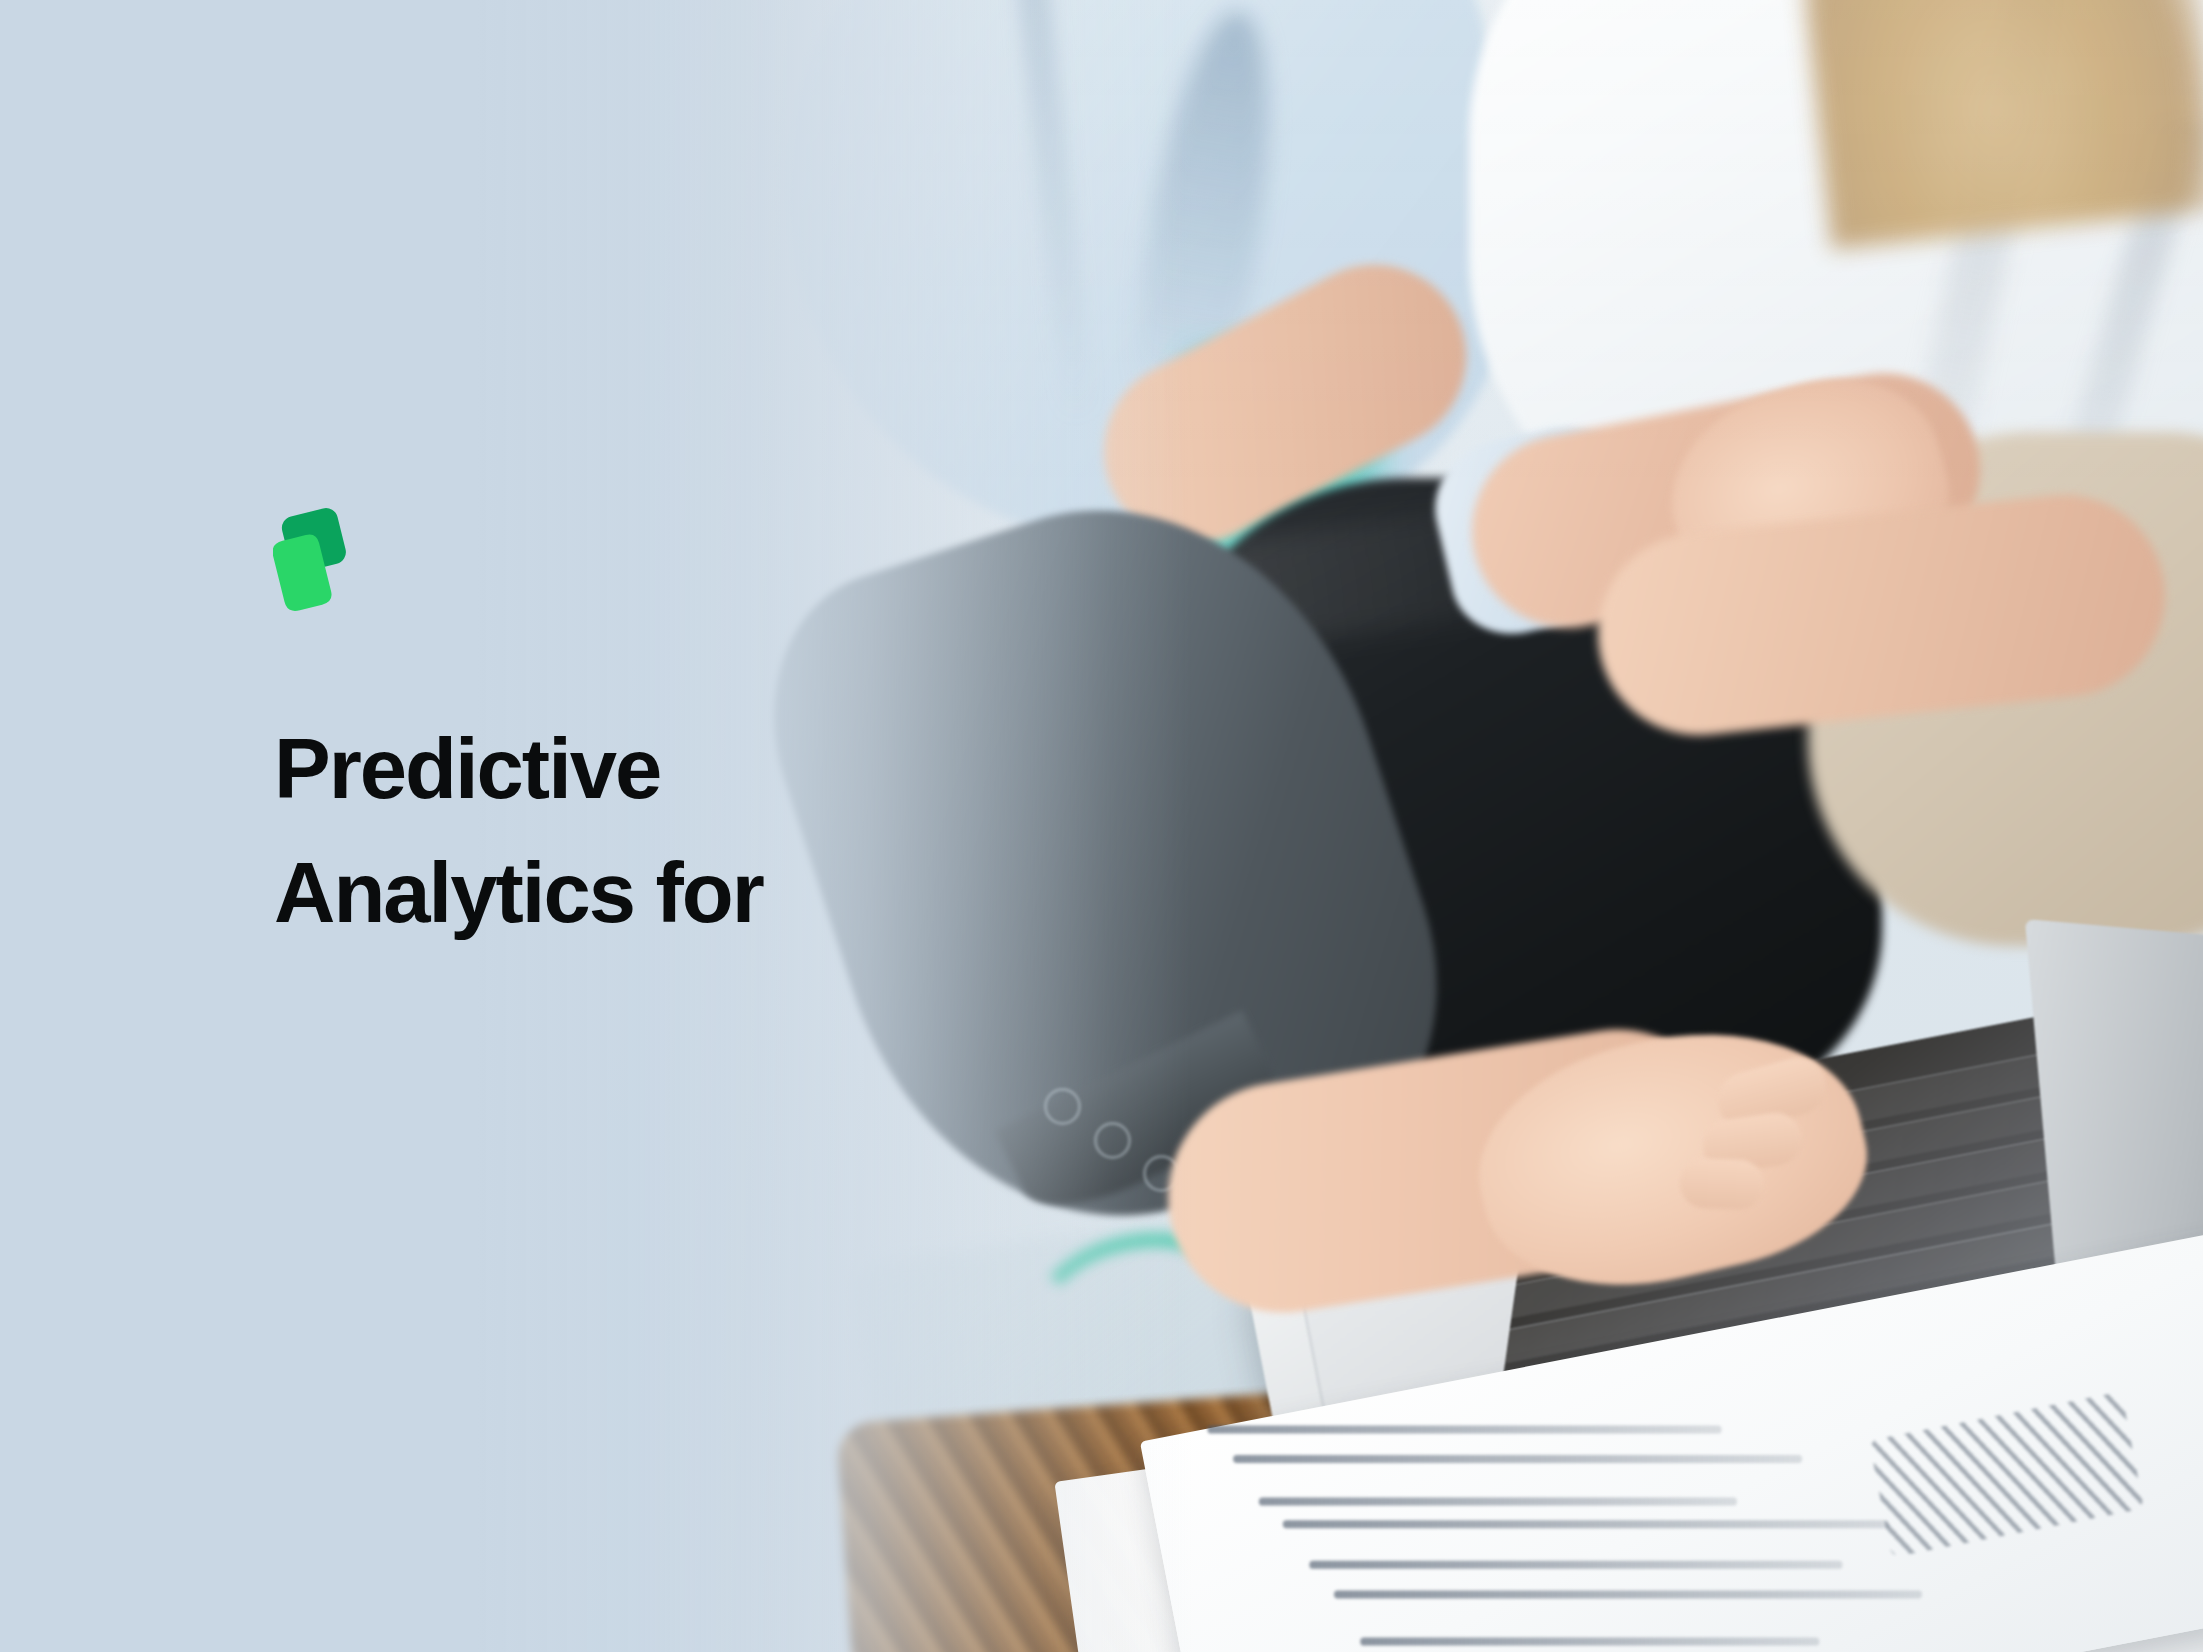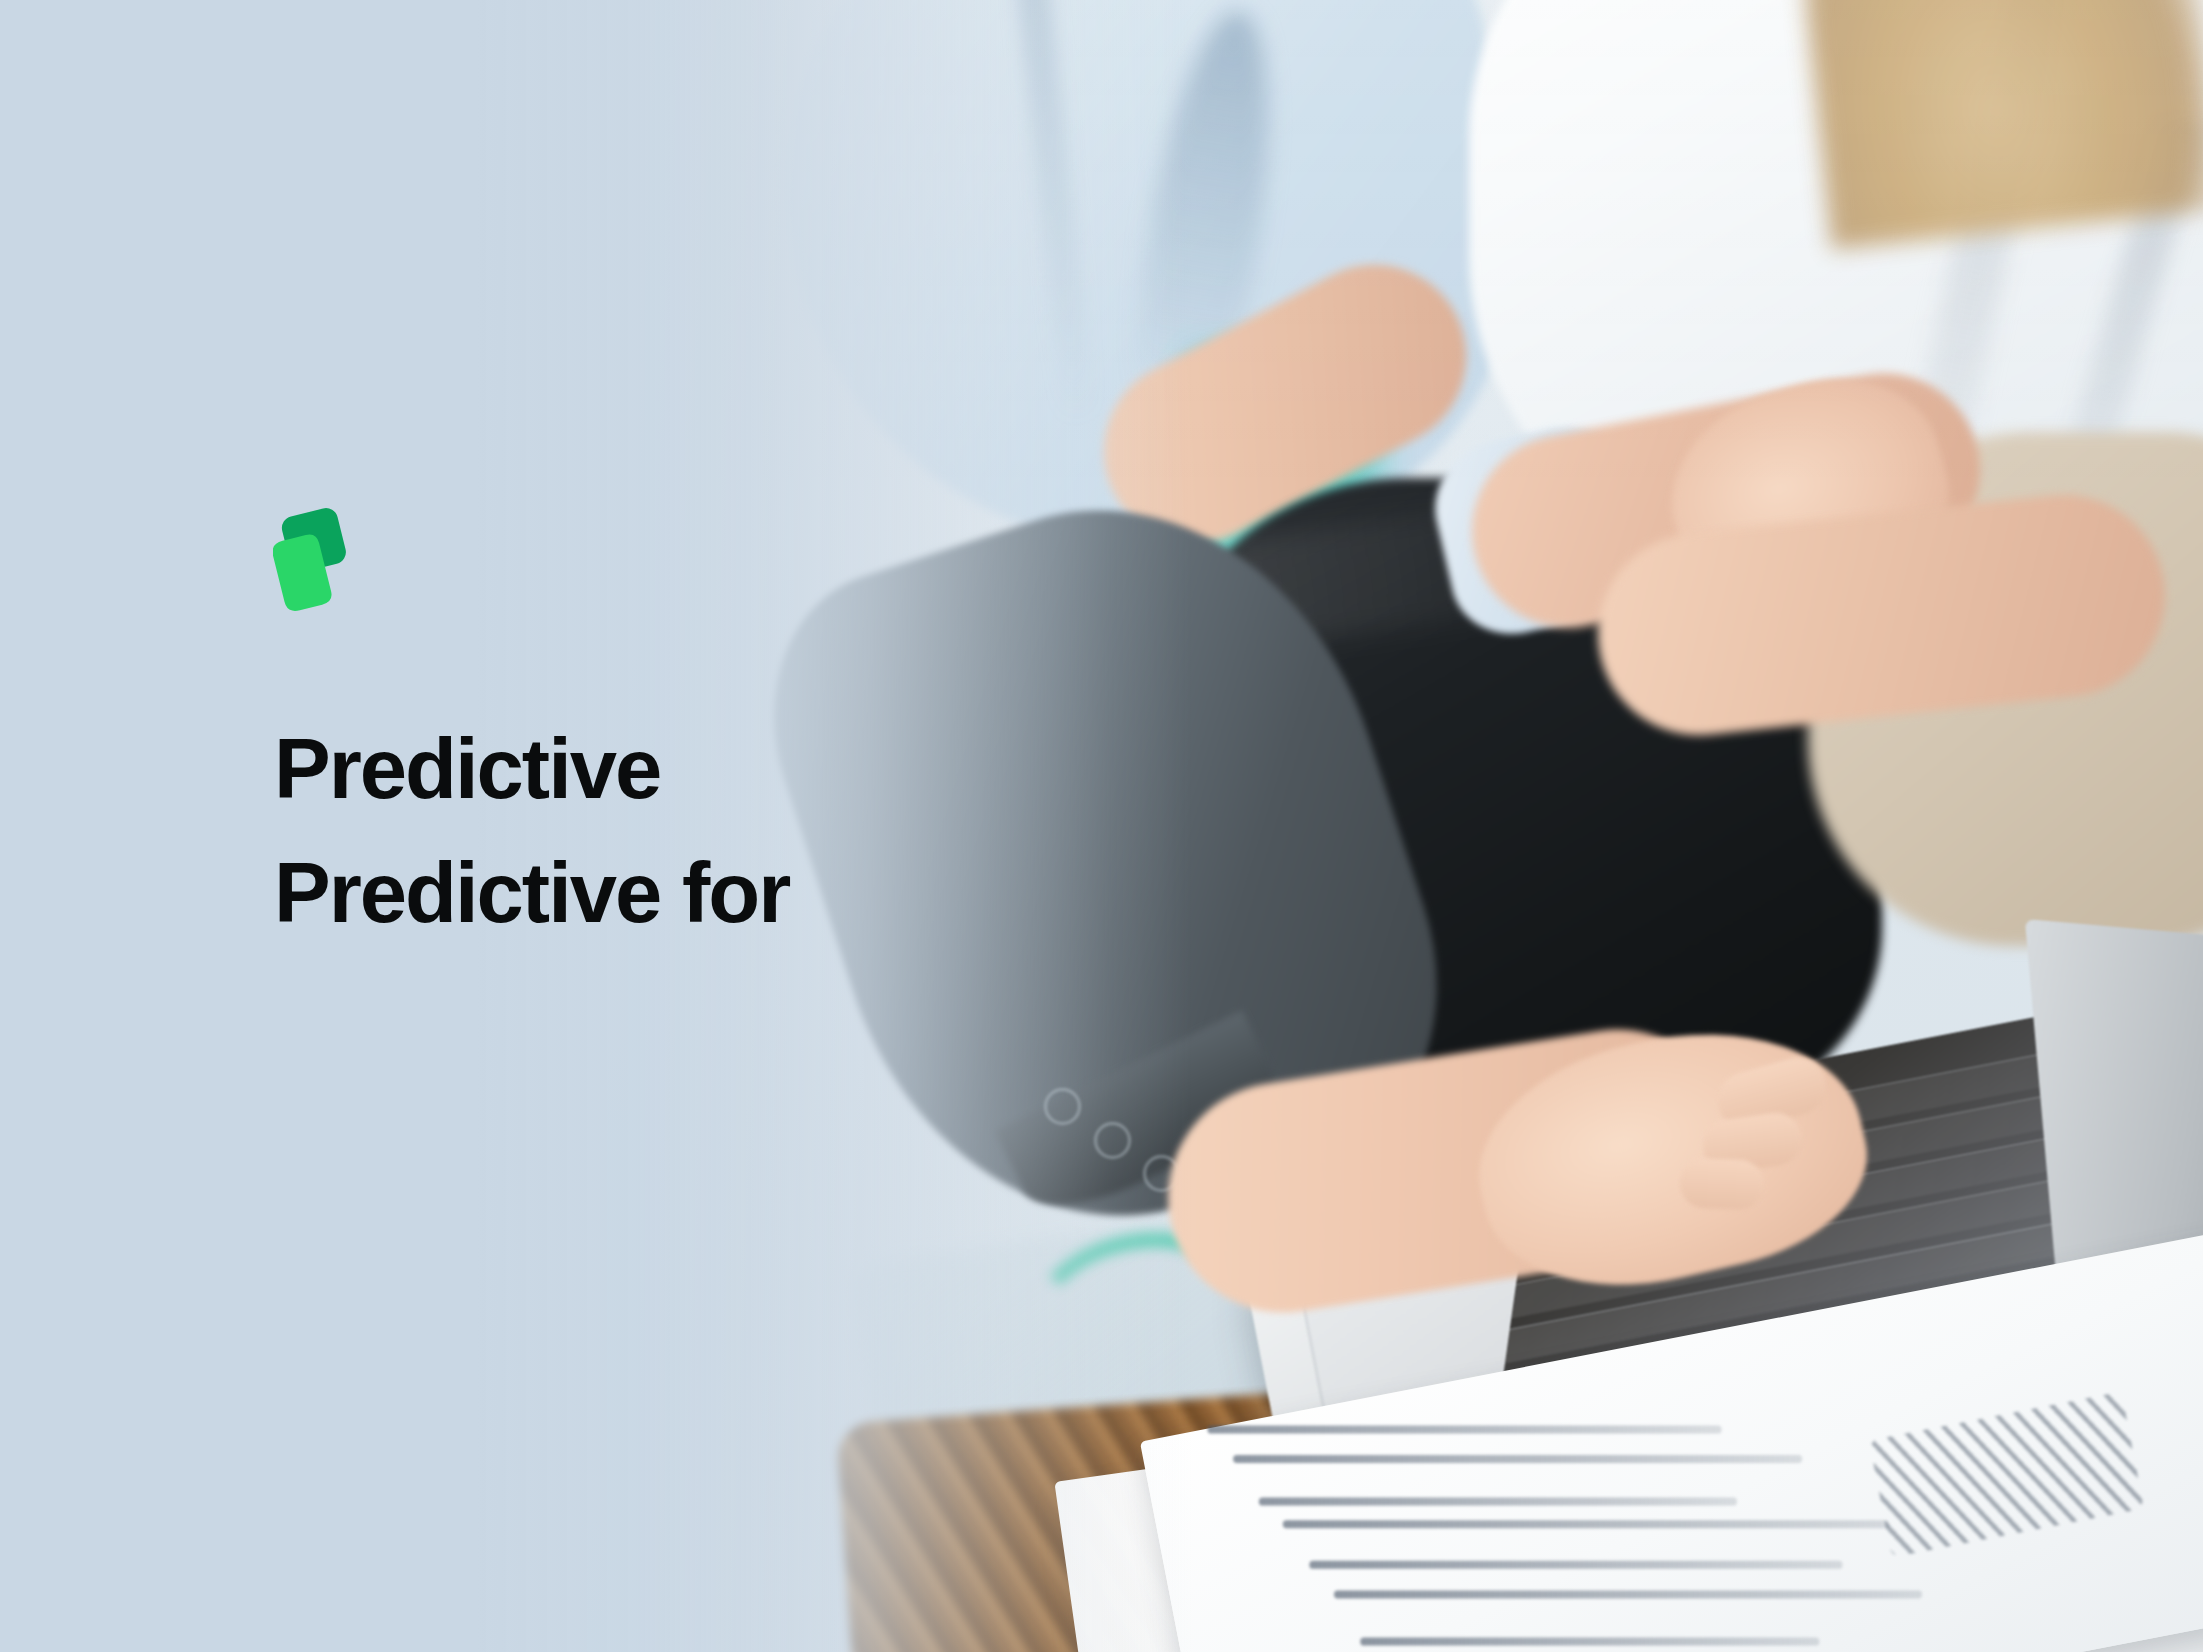--- a/index.html
+++ b/index.html
@@ -412,18 +412,18 @@
         </g>
 
         <g transform="rotate(-14 38 72)">
           <path d="M6 44 Q6 30 20 30 L46 30 Q58 30 58 42 L58 96 Q58 108 45 108 L20 108 Q6 108 6 95 Z" fill="#2ad668"></path>
         </g>
       </svg>
     </div>
 
     <h1 class="headline">
       <span class="l">Predictive</span>
-      <span class="l">Predictive for</span>
+      <span class="l">Analytics for</span>
     </h1>
 
   </div>
 </div>
 
 
 </body></html>

